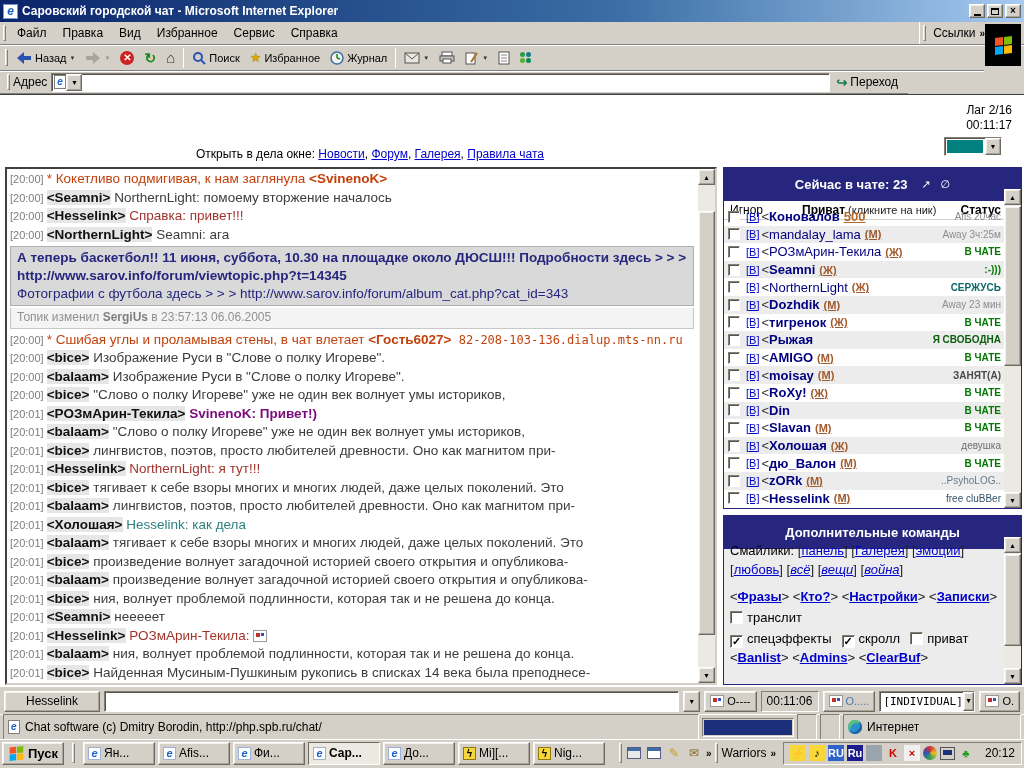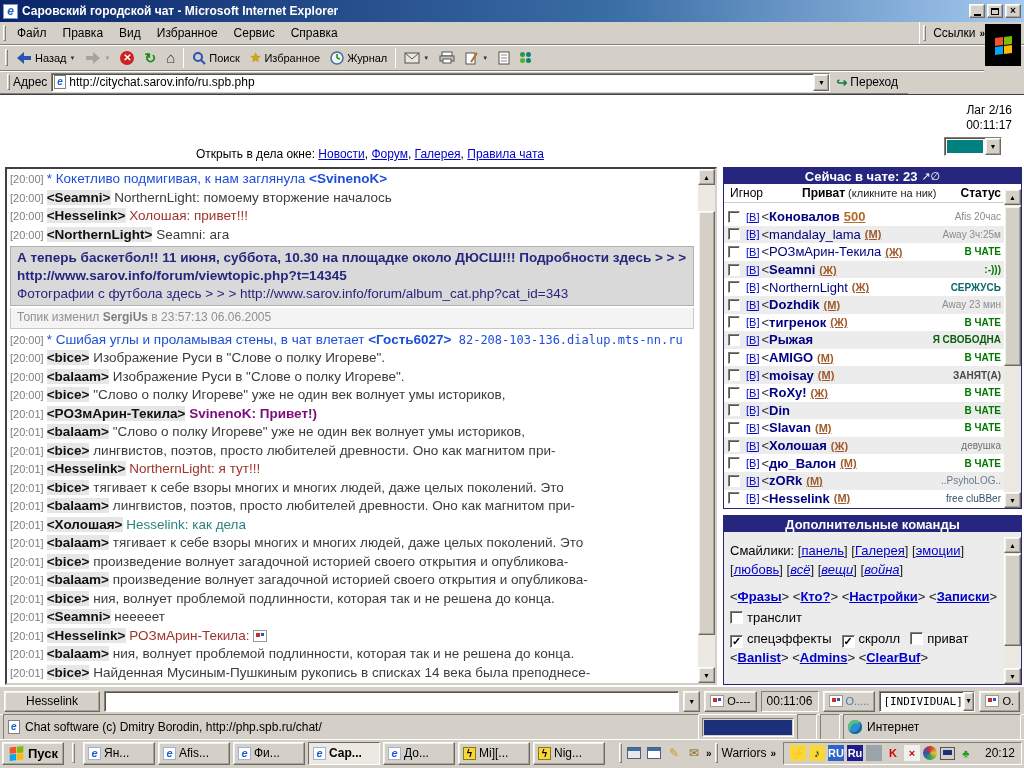--- a/index.html
+++ b/index.html
@@ -48,38 +48,38 @@
   #colorsel{position:absolute;right:22px;top:42px;width:58px;height:19px;background:#fff;display:flex;}
   #colorsel .swatch{flex:1;margin:2px;background:#00807e;}
   #openline{position:absolute;left:0;top:52px;width:740px;text-align:center;font-size:12px;}
   a.lnk{color:#0000cc;text-decoration:underline;cursor:pointer;}
   
   #chatframe{position:absolute;left:5px;top:72px;width:712px;height:518px;background:#fff;border:2px solid;border-color:#404040 #d4d0c8 #d4d0c8 #404040;}
   #chatlines{position:absolute;left:0;top:0;right:17px;bottom:0;overflow:hidden;padding:1px 2px 0 3px;font-size:13.5px;line-height:17.5px;}
   .chat-line{white-space:nowrap;overflow:hidden;}
   .ts{color:#7d7d7d;font-size:11px;}
   .nickbg{font-weight:bold;color:#111;background:#e6e6e6;}
-  .c-g{color:#1d4ed8;} .c-d{color:#3c3c3c;} .c-r{color:#a0342c;} .c-p{color:#7c0a7c;font-weight:bold;} .c-t{color:#2e8080;}
+  .c-g{color:#c2410c;} .c-d{color:#3c3c3c;} .c-r{color:#a0342c;} .c-p{color:#7c0a7c;font-weight:bold;} .c-t{color:#2e8080;}
   .bb{font-weight:bold;}
   .mono{font-family:"DejaVu Sans Mono",monospace;font-size:12px;}
   .brokimg{display:inline-block;width:14px;height:12px;background:#fff;border:1px solid #9a9a9a;vertical-align:middle;position:relative;}
   .brokimg:before{content:"";position:absolute;left:2px;top:2px;width:4px;height:4px;background:#c03030;}
   .brokimg:after{content:"";position:absolute;left:7px;top:2px;width:3px;height:3px;background:#3050c0;}
   #topicbox{background:#d9d9d9;border:1px solid #b0b0b0;margin:2px 2px 2px 0;padding:2px 6px;font-size:13.5px;line-height:18px;white-space:normal;}
   .topic-b{color:#26267e;font-weight:bold;}
   .topic-n{color:#26267e;}
   #topicmeta{border:1px solid #c8c8c8;border-top:none;margin:0 2px 2px 0;padding:1px 6px;color:#909090;font-size:12px;background:#f4f4f4;}
   #topicmeta b{color:#808080;}
   
   .sb{position:absolute;top:0;right:0;width:17px;bottom:0;background:#ece9e2;}
   .sb-btn{position:absolute;left:0;width:17px;height:16px;display:flex;align-items:center;justify-content:center;font-size:7px;color:#000;}
   .sb-thumb{position:absolute;left:0;width:17px;}
   
   #userpanel{position:absolute;left:723px;top:72px;width:299px;height:342px;border:1px solid #26267e;background:#fff;}
-  .panel-hdr{height:16px;background:#26267e;color:#fff;font-weight:bold;font-size:13px;display:flex;align-items:center;justify-content:center;gap:4px;}
+  .panel-hdr{height:33px;background:#26267e;color:#fff;font-weight:bold;font-size:13px;display:flex;align-items:center;justify-content:center;gap:14px;}
   .hdr-ic{font-weight:normal;font-size:11px;}
   #usercols{height:19px;display:flex;align-items:center;font-size:12px;padding:0 20px 0 6px;border-bottom:1px solid #d0d0d0;}
   #usercols .c1{font-weight:normal;width:72px;}
   #usercols .c2{font-weight:bold;}
   #usercols .c2s{font-weight:normal;font-size:11px;color:#222;margin-left:3px;}
   #usercols .c3{font-weight:bold;margin-left:auto;}
   #userrows{position:absolute;left:0;top:40px;right:17px;bottom:0;overflow:hidden;}
   .urow{height:17.6px;display:flex;align-items:center;padding:0 3px 0 4px;font-size:13px;white-space:nowrap;}
   .urow:nth-child(even){background:#ececec;}
   .ucheck{width:12px;height:12px;background:#fff;border:1px solid;border-color:#828075 #fff #fff #828075;box-shadow:inset 1px 1px 0 #57544c;margin-right:6px;flex:none;}
@@ -260,21 +260,20 @@
         <i style="background:#0a8a5a"></i>
       </span>
   </span>
 </div>
 
 <div id="addrbar" class="abs">
   <span class="flatgrip"></span>
   <span>Адрес</span>
   <span id="addr-field" class="sunken">
     <span class="pageicon"></span>
-    <span class="url">http://citychat.sarov.info/ru.spb.php</span>
     <span class="dd-btn raised">▼</span>
   </span>
   <span id="go-zone">
     <span class="curvarrow">↪</span>
     <span>Переход</span>
   </span>
 </div>
 
 <div id="page" class="abs">
 
@@ -285,21 +284,21 @@
   <div id="colorsel" class="sunken">
     <span class="swatch"></span>
     <span class="dd-btn raised" style="height:100%;">▼</span>
   </div>
   <div id="openline"><span>Открыть в дела окне: </span><a class="lnk">Новости</a>, <a class="lnk">Форум</a>, <a class="lnk">Галерея</a>, <a class="lnk">Правила чата</a></div>
 
   <div id="chatframe">
     <div id="chatlines">
         <div class="chat-line"><span class="ts">[20:00] </span><span class="c-g">* Кокетливо подмигивая, к нам заглянула </span><span class="c-g bb">&lt;SvinenoK&gt;</span></div>
         <div class="chat-line"><span class="ts">[20:00] </span><span class="nickbg">&lt;Seamni&gt;</span><span class="c-d"> NorthernLight: помоему вторжение началось</span></div>
-        <div class="chat-line"><span class="ts">[20:00] </span><span class="nickbg">&lt;Hesselink&gt;</span><span class="c-r"> Холошая: привет!!!</span></div>
+        <div class="chat-line"><span class="ts">[20:00] </span><span class="nickbg">&lt;Hesselink&gt;</span><span class="c-r"> Справка: привет!!!</span></div>
         <div class="chat-line"><span class="ts">[20:00] </span><span class="nickbg">&lt;NorthernLight&gt;</span><span class="c-d"> Seamni: ага</span></div>
         <div id="topicbox">
           <div><span class="topic-b">А теперь баскетбол!! 11 июня, суббота, 10.30 на площадке около ДЮСШ!!! Подробности здесь &gt; &gt; &gt; </span><span class="topic-b">http://www.sarov.info/forum/viewtopic.php?t=14345</span></div>
           <div><span class="topic-n">Фотографии с футбола здесь &gt; &gt; &gt; </span><span class="topic-n">http://www.sarov.info/forum/album_cat.php?cat_id=343</span></div>
         </div>
         <div id="topicmeta">Топик изменил <b>SergiUs</b> в 23:57:13 06.06.2005</div>
         <div class="chat-line"><span class="ts">[20:00] </span><span class="c-g">* Сшибая углы и проламывая стены, в чат влетает </span><span class="c-g bb">&lt;Гость6027&gt;</span><span class="c-g mono"> 82-208-103-136.dialup.mts-nn.ru</span></div>
         <div class="chat-line"><span class="ts">[20:00] </span><span class="nickbg">&lt;bice&gt;</span><span class="c-d"> Изображение Руси в "Слове о полку Игореве".</span></div>
         <div class="chat-line"><span class="ts">[20:00] </span><span class="nickbg">&lt;balaam&gt;</span><span class="c-d"> Изображение Руси в "Слове о полку Игореве".</span></div>
         <div class="chat-line"><span class="ts">[20:00] </span><span class="nickbg">&lt;bice&gt;</span><span class="c-d"> "Слово о полку Игореве" уже не один век волнует умы историков,</span></div>

